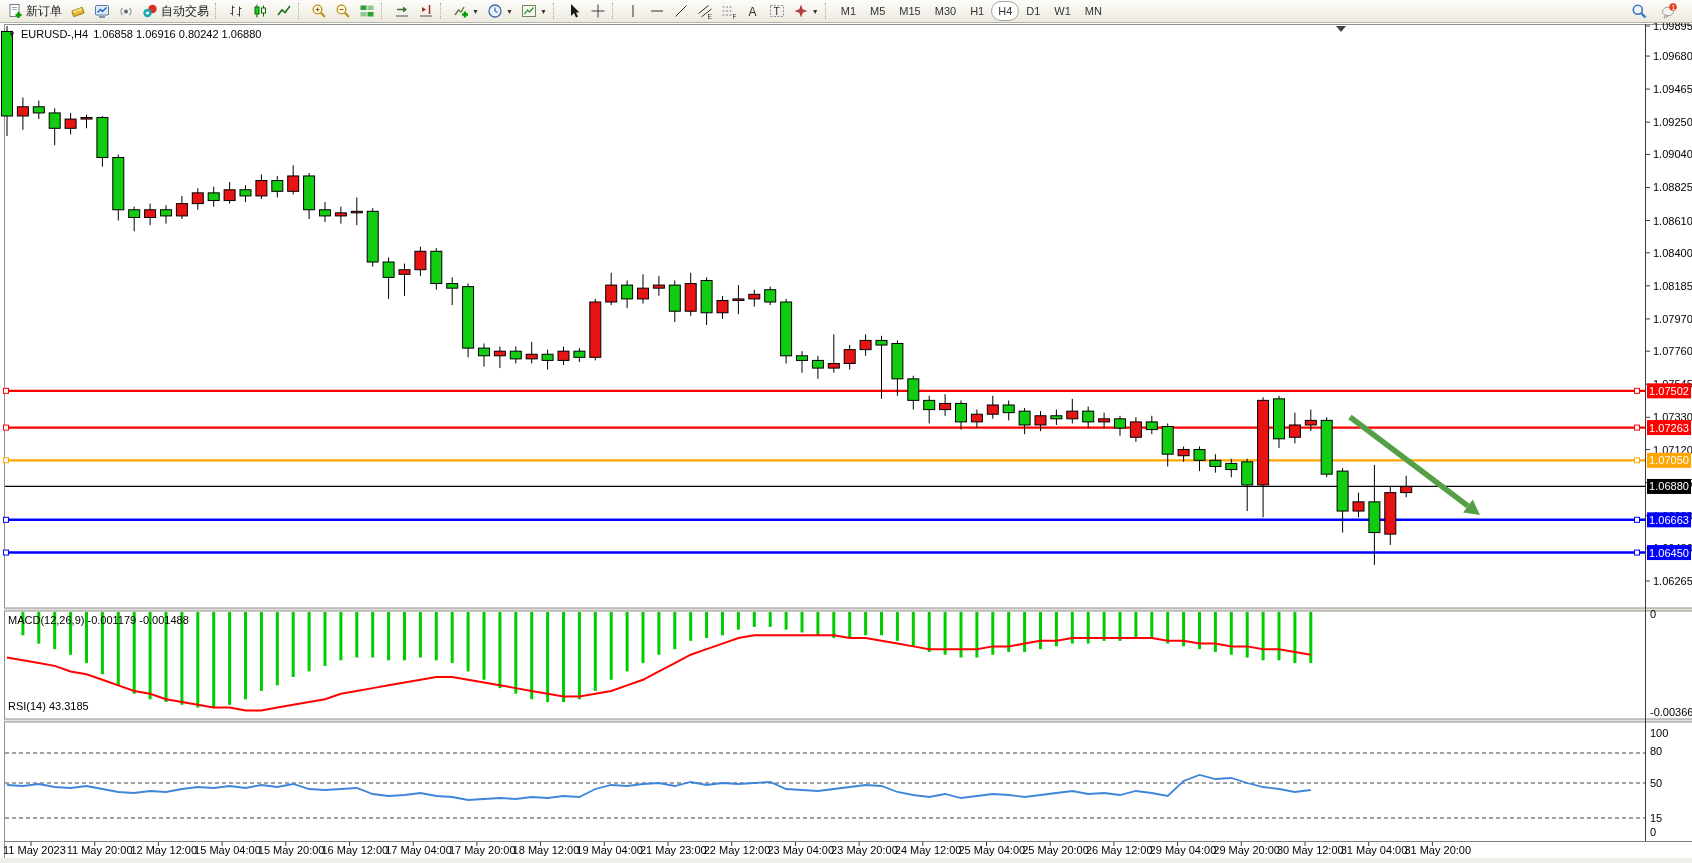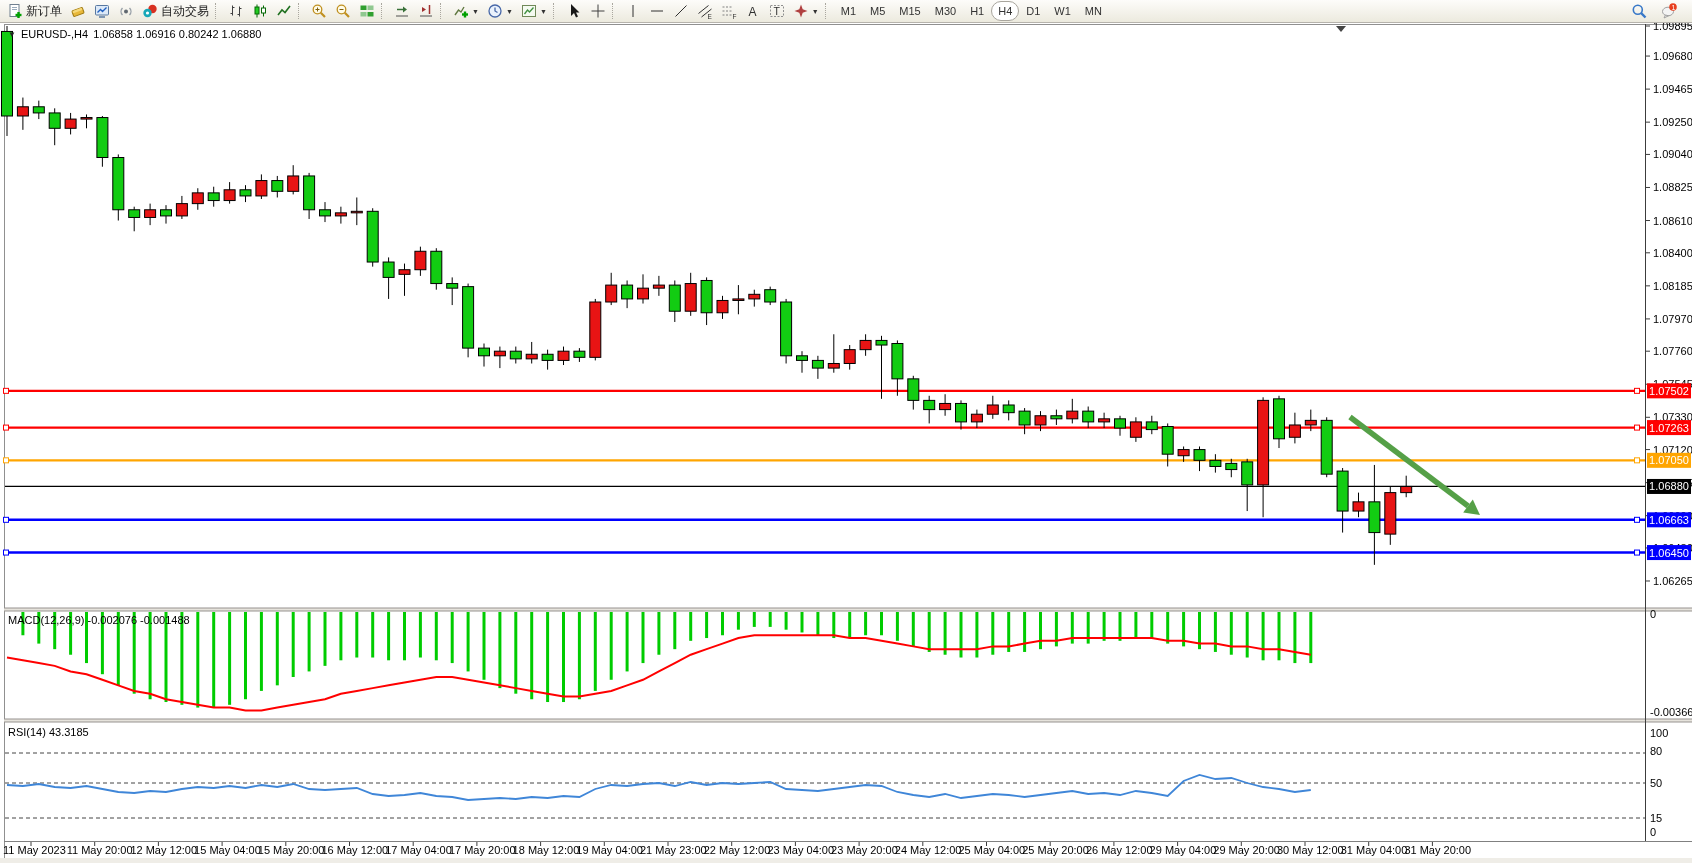--- a/index.html
+++ b/index.html
@@ -11,21 +11,21 @@
   .tbtn{height:20px;display:flex;align-items:center;gap:3px;padding:0 3px;border:1px solid transparent;
         border-radius:2px;font-size:12px;color:#222;cursor:default;white-space:nowrap}
   .tbtn svg{display:block}
   .tsep{width:4px;height:16px;border-left:1px dotted #aaa79f;margin:0 4px 0 2px}
   .tf{font-size:11px;color:#333;padding:3px 6px;border:1px solid transparent;cursor:default}
   .tf.active{background:#fff;border:1px solid #a8a59d;border-radius:10px}
   #tbright{margin-left:auto;display:flex;align-items:center;gap:6px;padding-right:8px}
   .overlay{position:absolute;z-index:4;font-size:11px;color:#000;white-space:pre}
   #chart-title{left:8px;top:28px;display:flex;align-items:center;gap:5px}
   #macd-label{left:8px;top:614px}
-  #rsi-label{left:8px;top:726px}
+  #rsi-label{left:8px;top:700px}
   #chart-svg{position:absolute;left:0;top:0;z-index:1}
   #chart-svg text{font-family:"Liberation Sans",sans-serif}
 </style>
 </head>
 <body>
 
 <div id="toolbar">
     <div class="tbtn">
       <svg width="16" height="16" viewBox="0 0 16 16">
         <rect x="3" y="1.5" width="9" height="12" fill="#fff" stroke="#708090"></rect>
@@ -664,14 +664,14 @@
       <line x1="1432.4" y1="842" x2="1432.4" y2="846" stroke="#3c3c3c" stroke-width="1"></line>
       <text x="1404.4" y="854" font-size="11" fill="#000">31 May 20:00</text>
     </g>
   </svg>
 
 <div id="chart-title" class="overlay">
   <span style="font-size:8px;color:#222">▼</span>
   <span>EURUSD-,H4</span>
   <span>1.06858 1.06916 0.80242 1.06880</span>
 </div>
-<div id="macd-label" class="overlay">MACD(12,26,9) -0.002076 -0.001488</div>
+<div id="macd-label" class="overlay">MACD(12,26,9) -0.001179 -0.001488</div>
 <div id="rsi-label" class="overlay">RSI(14) 43.3185</div>
 
 </body></html>

